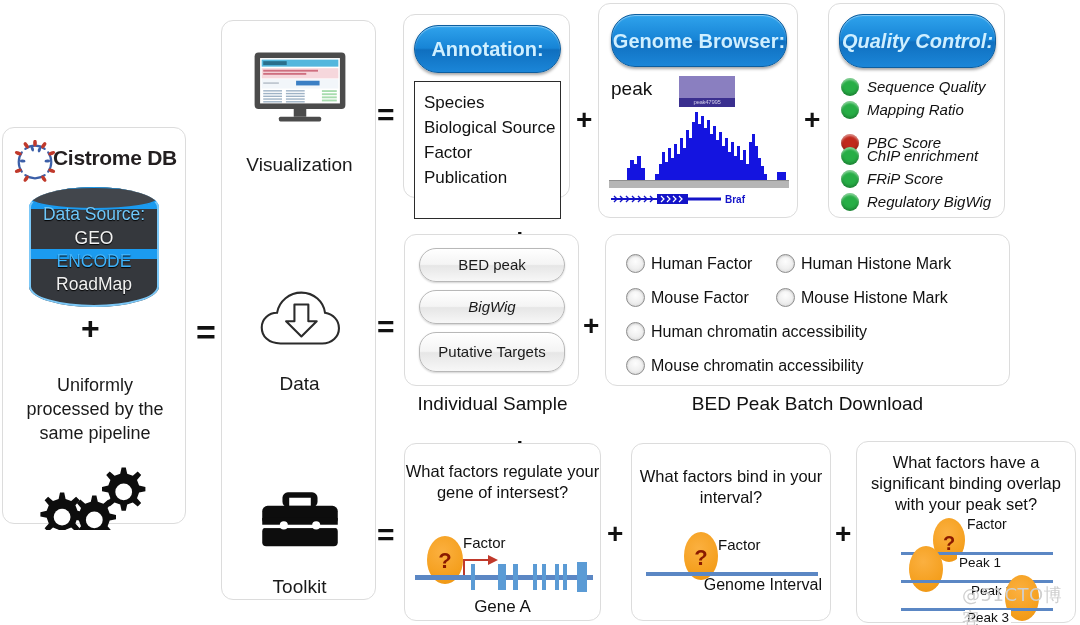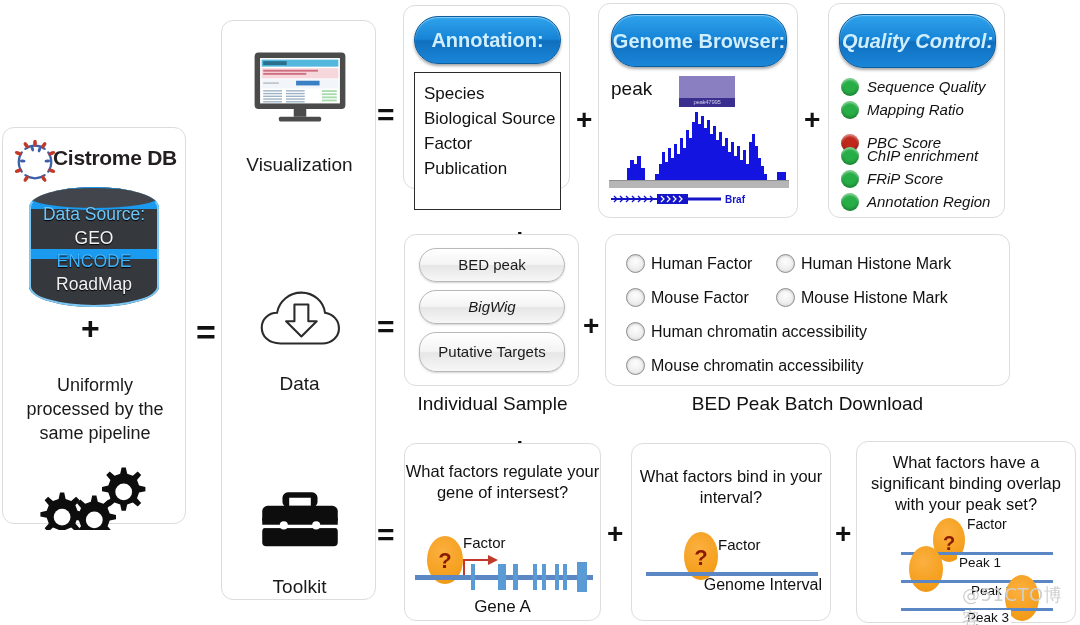--- a/index.html
+++ b/index.html
@@ -79,21 +79,21 @@
   #plus-mid-2 { left:289px; top:412px; }
   #toolbox { position:absolute; left:37px; top:470px; width:82px; height:58px; }
   #toolkit-label { position:absolute; left:0; top:555px; width:155px; text-align:center; font-size:19px; color:#1a1a1a; }
 
   
   #eq-row1 { left:377px; top:100px; }
   #eq-row2 { left:377px; top:312px; }
   #eq-row3 { left:377px; top:520px; }
 
   
-  #annotation-card { left:403px; top:5px; width:167px; height:184px;padding-left:8px; }
+  #annotation-card { left:403px; top:14px; width:167px; height:184px;padding-left:8px; }
   .pill {
     position:absolute;
     border-radius:24px;
     background: linear-gradient(180deg,#2fa3ec 0%, #1784d6 48%, #0f6fbf 52%, #1b86d8 100%);
     border:1.5px solid #0d5e9f;
     color:#cfefff;
     text-align:center;
     font-weight:bold;
     box-shadow: 0 2px 3px rgba(0,0,0,.35), inset 0 1px 1px rgba(255,255,255,.45);
     display:flex; align-items:center; justify-content:center;
@@ -386,21 +386,21 @@
     <div class="qc-row" style="top:141px;">
       <span class="qc-dot" style="background:#27ae46"></span>
       <span class="qc-text">ChIP enrichment</span>
     </div>
     <div class="qc-row" style="top:164px;">
       <span class="qc-dot" style="background:#27ae46"></span>
       <span class="qc-text">FRiP Score</span>
     </div>
     <div class="qc-row" style="top:187px;">
       <span class="qc-dot" style="background:#27ae46"></span>
-      <span class="qc-text">Annotation Region</span>
+      <span class="qc-text">Regulatory BigWig</span>
     </div>
   </div>
 
   <div class="card" id="sample-card">
     <div class="btn3d" id="btn-bed">BED peak</div>
     <div class="btn3d" id="btn-bigwig">BigWig</div>
     <div class="btn3d" id="btn-putative">Putative Targets</div>
   </div>
   <div id="sample-caption">Individual Sample</div>
 

